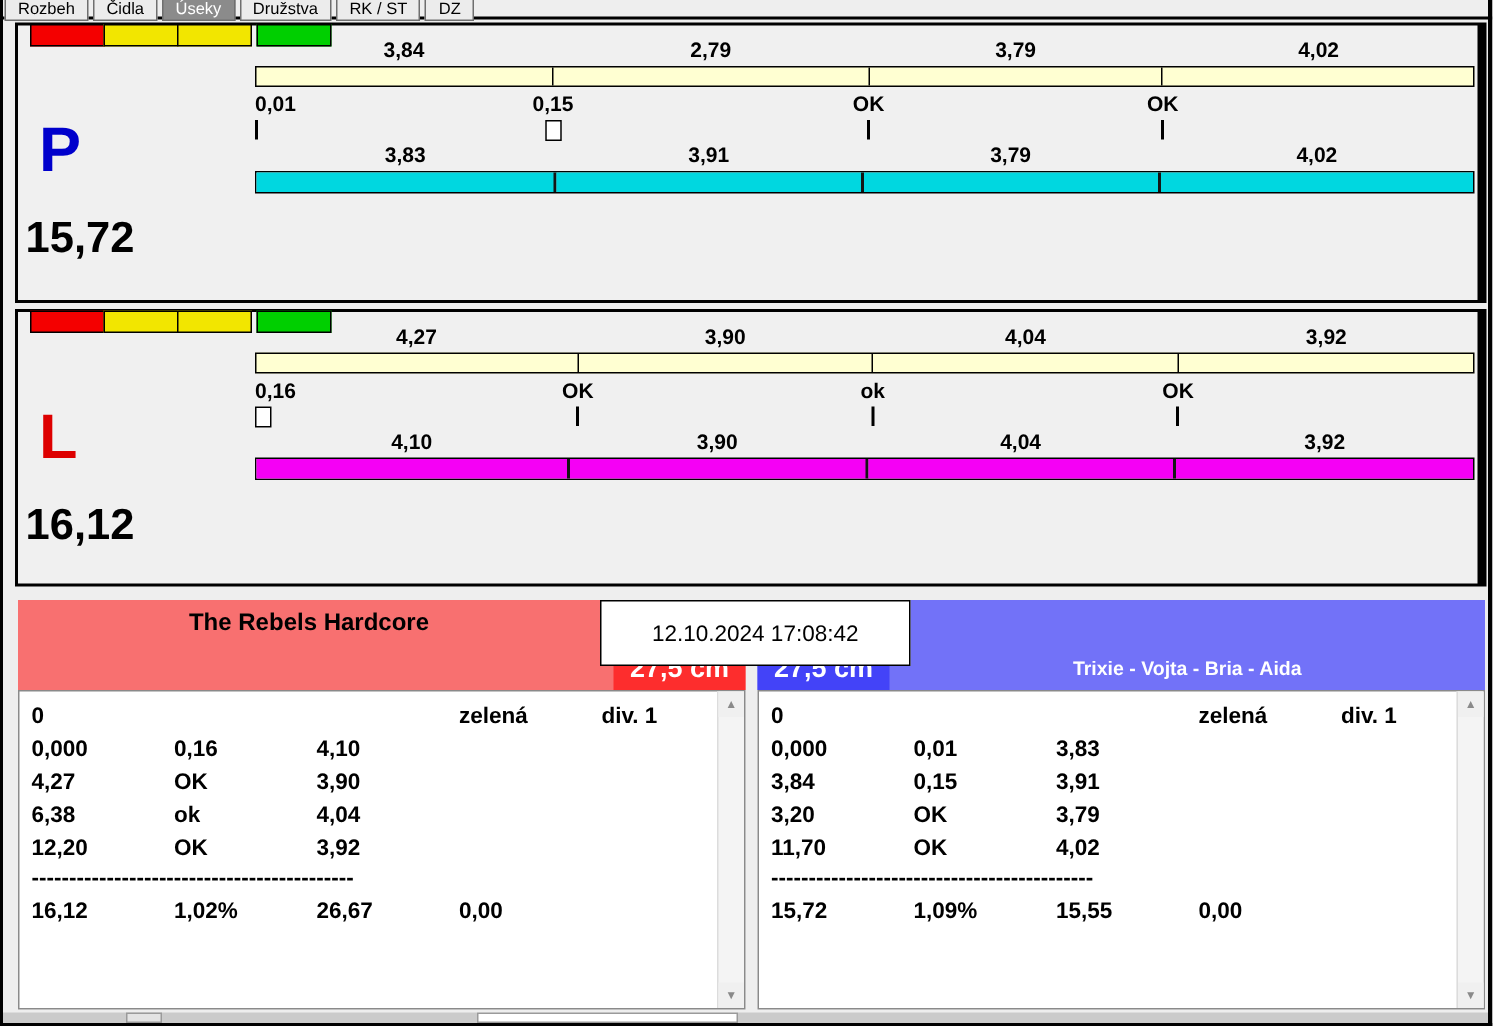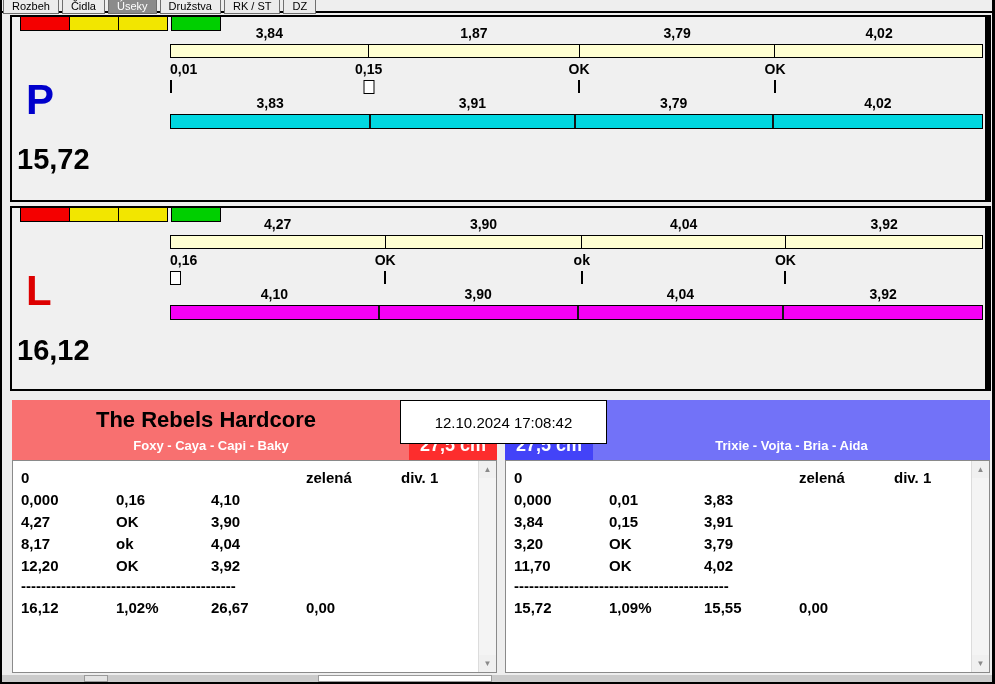--- a/index.html
+++ b/index.html
@@ -36,21 +36,21 @@
   .color-seg{border-right:2px solid #151515;}
   .color-seg:last-child{border-right:0;}
   .tick{position:absolute;top:0;width:2px;height:13px;background:#000;transform:translateX(-50%);}
   .checkbox{position:absolute;top:0;width:11px;height:14px;background:#fff;border:1px solid #000;box-sizing:border-box;transform:translateX(-50%);}
   .at-start{transform:none;}
 
   .team{position:absolute;top:400px;width:485px;height:273px;}
   .team-left{left:12px;}
   .team-right{left:505px;}
   .team-header{position:absolute;top:0;left:0;right:0;height:60px;}
-  .team-name{position:absolute;top:7px;font-size:22px;font-weight:bold;text-align:center;white-space:nowrap;}
+  .team-name{position:absolute;top:7px;font-size:16px;font-weight:bold;text-align:center;white-space:nowrap;}
   .team-left .team-name{left:0;width:388px;}
   .team-right .team-name{left:102px;width:383px;}
   .team-members{position:absolute;top:38px;font-size:13px;font-weight:bold;color:#fff;text-align:center;white-space:nowrap;}
   .team-left .team-members{left:0;width:398px;}
   .team-right .team-members{left:88px;right:0;}
   .height-box{position:absolute;top:30px;width:88px;height:30px;color:#fff;font-weight:bold;font-size:18px;
     display:flex;align-items:center;justify-content:center;}
   .team-left .height-box{right:0;}
   .team-right .height-box{left:0;}
   .team-body{position:absolute;top:60px;left:0;right:0;bottom:0;background:#fff;border:1px solid #8a8a8a;box-sizing:border-box;display:flex;}
@@ -88,21 +88,21 @@
   <div class="lane lane-p">
     <div class="lights">
         <div class="light" style="background: rgb(244, 0, 0);"></div>
         <div class="light" style="background: rgb(242, 230, 0);"></div>
         <div class="light" style="background: rgb(242, 230, 0);"></div>
         <div class="light" style="background: rgb(0, 207, 0);"></div>
       </div>
     <div class="lane-track">
         <div class="trow top-labels">
           <span class="seg-label" style="left: 12.2137%;">3,84</span>
-          <span class="seg-label" style="left: 37.3728%;">1,87</span>
+          <span class="seg-label" style="left: 37.3728%;">2,79</span>
           <span class="seg-label" style="left: 62.3728%;">3,79</span>
           <span class="seg-label" style="left: 87.2137%;">4,02</span>
         </div>
         <div class="trow bar cream-bar">
           <div class="bar-seg cream-seg" style="flex-grow: 3.84;"></div>
           <div class="bar-seg cream-seg" style="flex-grow: 4.07;"></div>
           <div class="bar-seg cream-seg" style="flex-grow: 3.79;"></div>
           <div class="bar-seg cream-seg" style="flex-grow: 4.02;"></div>
         </div>
         <div class="trow marks-row">
@@ -179,21 +179,20 @@
           <div class="bar-seg color-seg" style="flex-grow: 3.92; background: rgb(245, 0, 245);"></div>
         </div>
       </div>
     <div class="lane-letter" style="color: rgb(221, 0, 0);">L</div>
     <div class="lane-total">16,12</div>
   </div>
 
   <div class="team team-left">
     <div class="team-header" style="background: rgb(248, 112, 112);">
       <div class="team-name">The Rebels Hardcore</div>
-      <div class="team-members">Foxy - Caya - Capi - Baky</div>
       <div class="height-box" style="background: rgb(253, 45, 45);">27,5 cm</div>
     </div>
     <div class="team-body">
       <div class="team-text">
           <div class="t-row">
             <span class="t-cell">0</span>
             <span class="t-cell"></span>
             <span class="t-cell"></span>
             <span class="t-cell">zelená</span>
             <span class="t-cell">div. 1</span>
@@ -206,21 +205,21 @@
             <span class="t-cell"></span>
           </div>
           <div class="t-row">
             <span class="t-cell">4,27</span>
             <span class="t-cell">OK</span>
             <span class="t-cell">3,90</span>
             <span class="t-cell"></span>
             <span class="t-cell"></span>
           </div>
           <div class="t-row">
-            <span class="t-cell">8,17</span>
+            <span class="t-cell">6,38</span>
             <span class="t-cell">ok</span>
             <span class="t-cell">4,04</span>
             <span class="t-cell"></span>
             <span class="t-cell"></span>
           </div>
           <div class="t-row">
             <span class="t-cell">12,20</span>
             <span class="t-cell">OK</span>
             <span class="t-cell">3,92</span>
             <span class="t-cell"></span>

